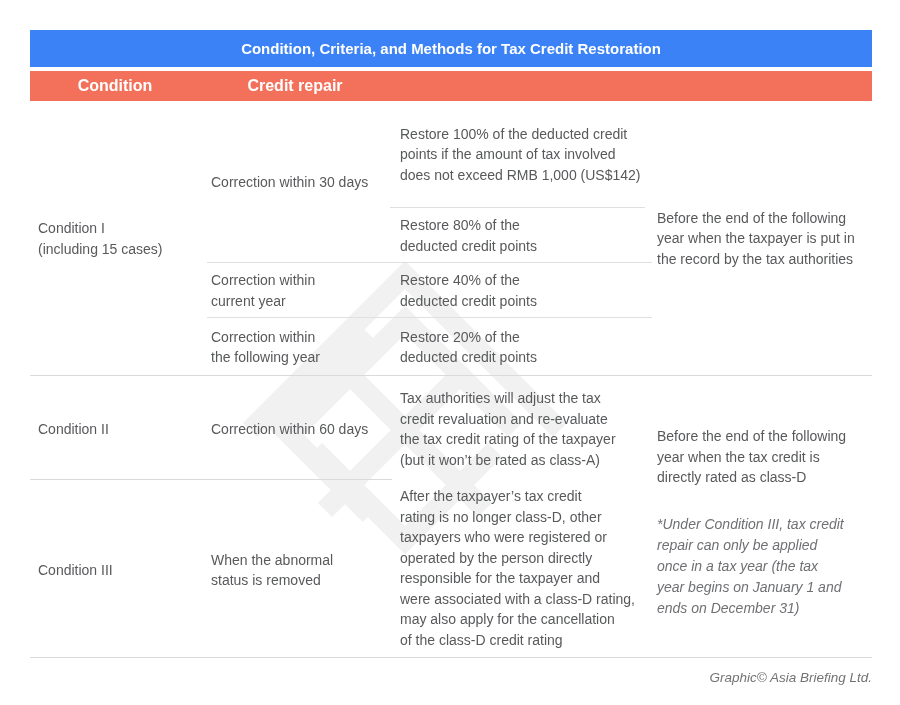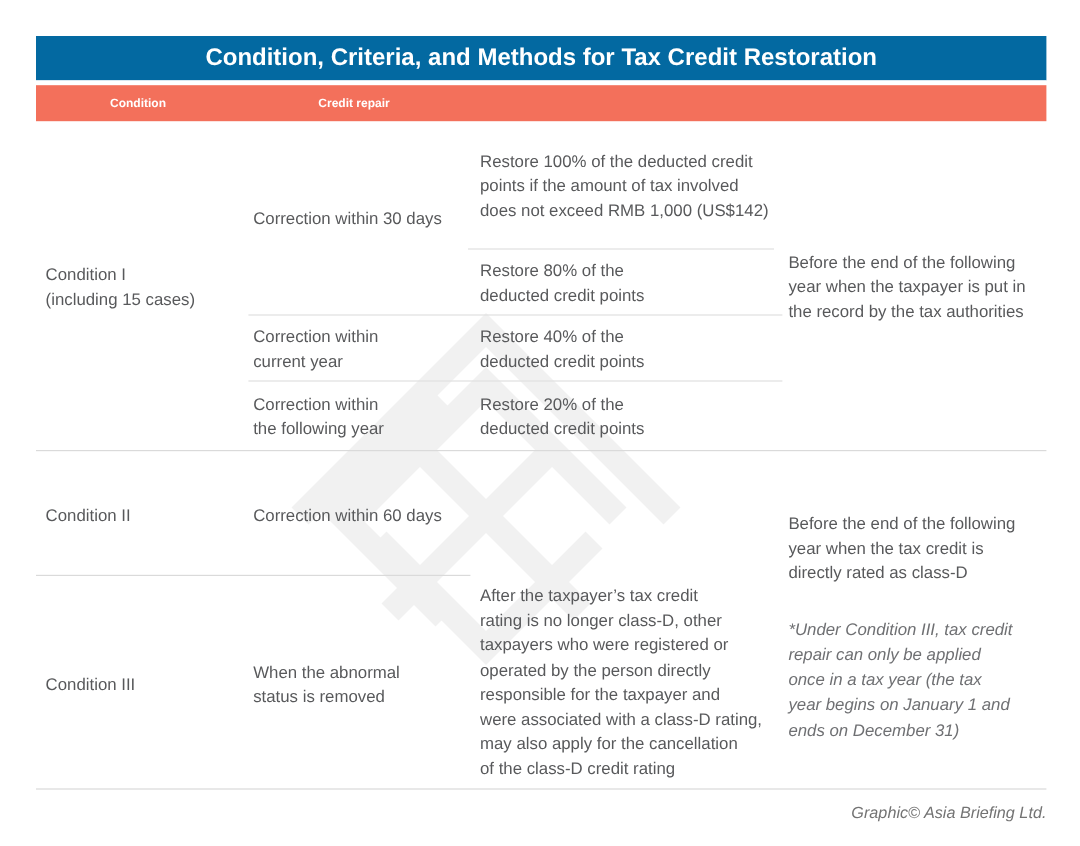--- a/index.html
+++ b/index.html
@@ -1,25 +1,25 @@
 <!DOCTYPE html>
 <html><head>
 <meta charset="utf-8">
 <style>
   * { margin: 0; padding: 0; box-sizing: border-box; }
   html, body { width: 900px; height: 705px; background: #ffffff; overflow: hidden;
     font-family: "Liberation Sans", sans-serif; }
   .sheet { position: absolute; left: 30px; top: 30px; width: 842px; }
 
-  .title-bar { height: 37px; background: #0369a1; color: #ffffff;
-    font-size: 20px; font-weight: 700; text-align: center; line-height: 37px; }
+  .title-bar { height: 37px; background: #3b82f6; color: #ffffff;
+    font-size: 15px; font-weight: 700; text-align: center; line-height: 37px; }
   .gap { height: 4px; background: #ffffff; }
   .subheader { height: 30px; background: #f3705b; display: grid;
     grid-template-columns: 170px 190px 265px 217px; }
-  .subheader .col-label { color: #ffffff; font-size: 10px; font-weight: 700;
+  .subheader .col-label { color: #ffffff; font-size: 16px; font-weight: 700;
     display: flex; align-items: center; justify-content: center; }
 
   .tbody { position: relative; height: 557px;
     display: grid; grid-template-columns: 170px 190px 265px 217px;
     grid-template-rows: 107px 55px 55px 58px 106px 176px;
     color: #58595b; font-size: 14px; line-height: 20.5px; }
   .cell { display: flex; align-items: center; position: relative; z-index: 1; }
   .ml { white-space: pre-line; }
 
   .c-cond1 { grid-column: 1; grid-row: 1 / 5; padding-left: 8px; }
@@ -97,20 +97,24 @@
     <div class="cell c-crit3 ml">Correction within
 the following year</div>
     <div class="cell c-rep4 ml">Restore 20% of  the
 deducted credit points</div>
     <div class="cell c-dead1 ml">Before the end of the following
 year when the taxpayer is put in
 the record by the tax authorities</div>
 
     <div class="cell c-cond2">Condition II</div>
     <div class="cell c-crit4">Correction within 60 days</div>
+    <div class="cell c-rep5 ml">Tax authorities will adjust the tax
+credit revaluation and re-evaluate
+the tax credit rating of the taxpayer
+(but it won’t be rated as class-A)</div>
     <div class="cell c-dead2 ml">Before the end of the following
 year when the tax credit is
 directly rated as class-D</div>
 
     <div class="cell c-cond3">Condition III</div>
     <div class="cell c-crit5 ml">When the abnormal
 status is removed</div>
     <div class="cell c-rep6 ml">After the taxpayer’s tax credit
 rating is no longer class-D, other
 taxpayers who were registered or

